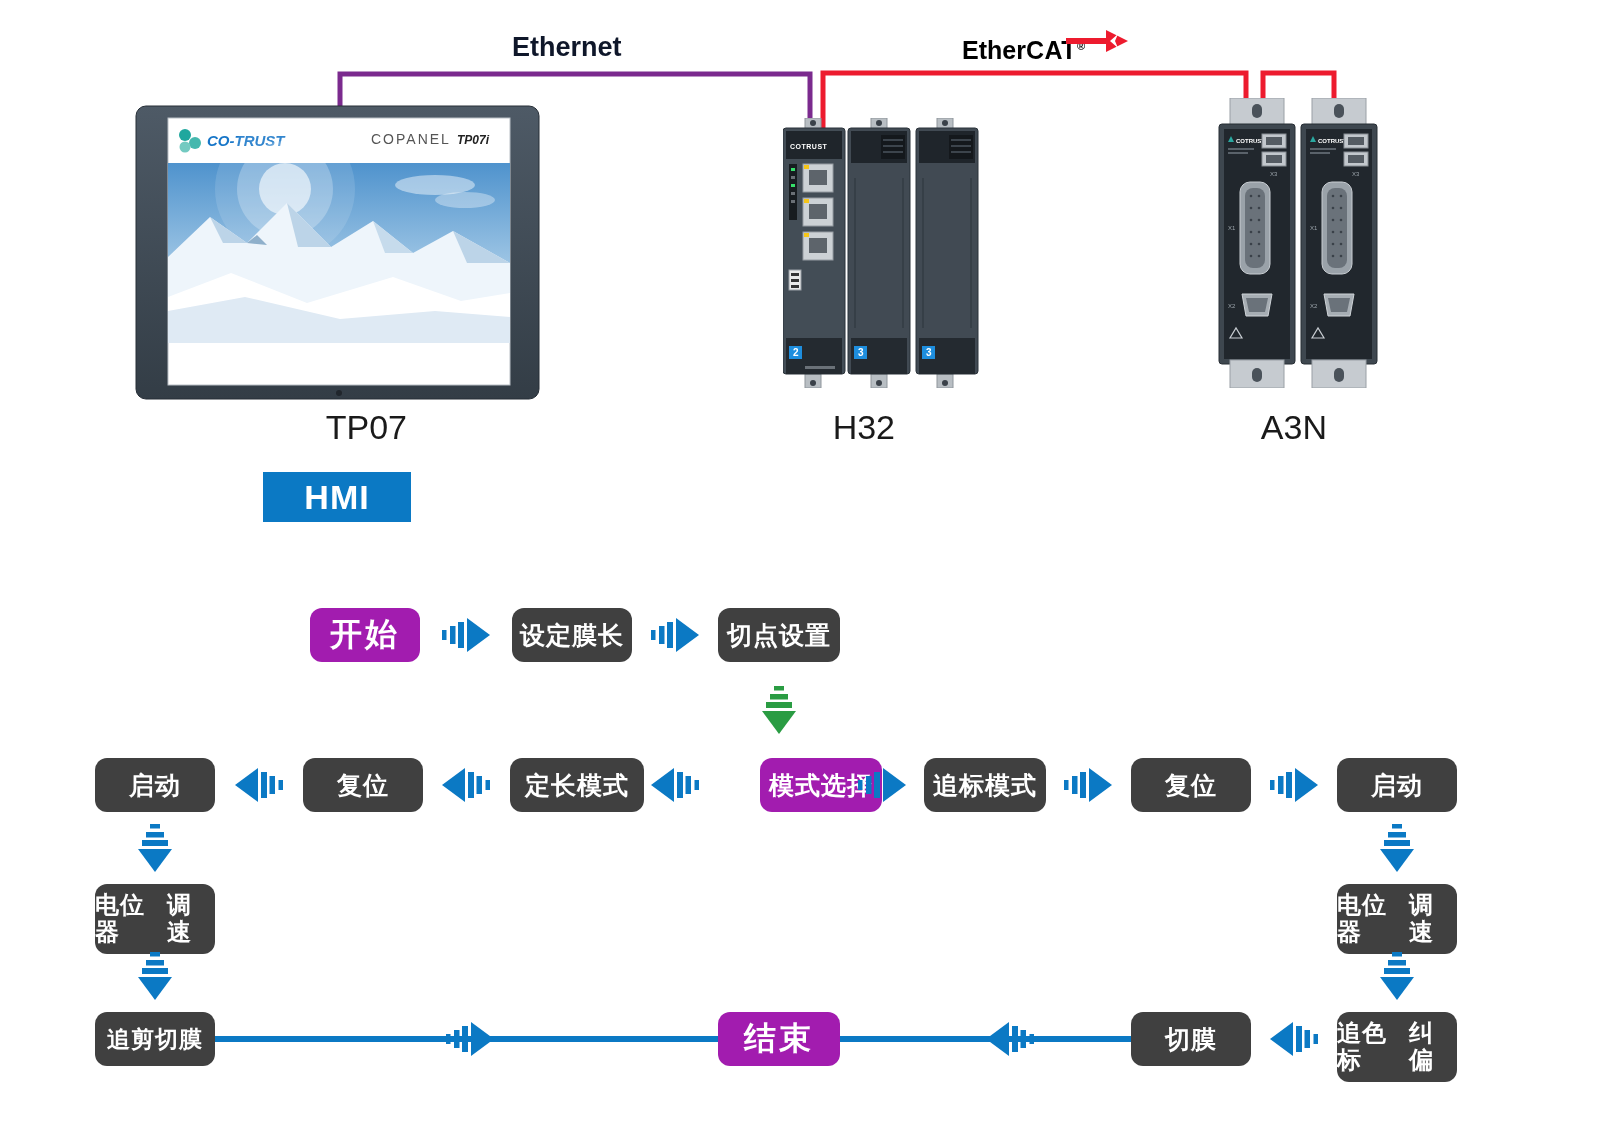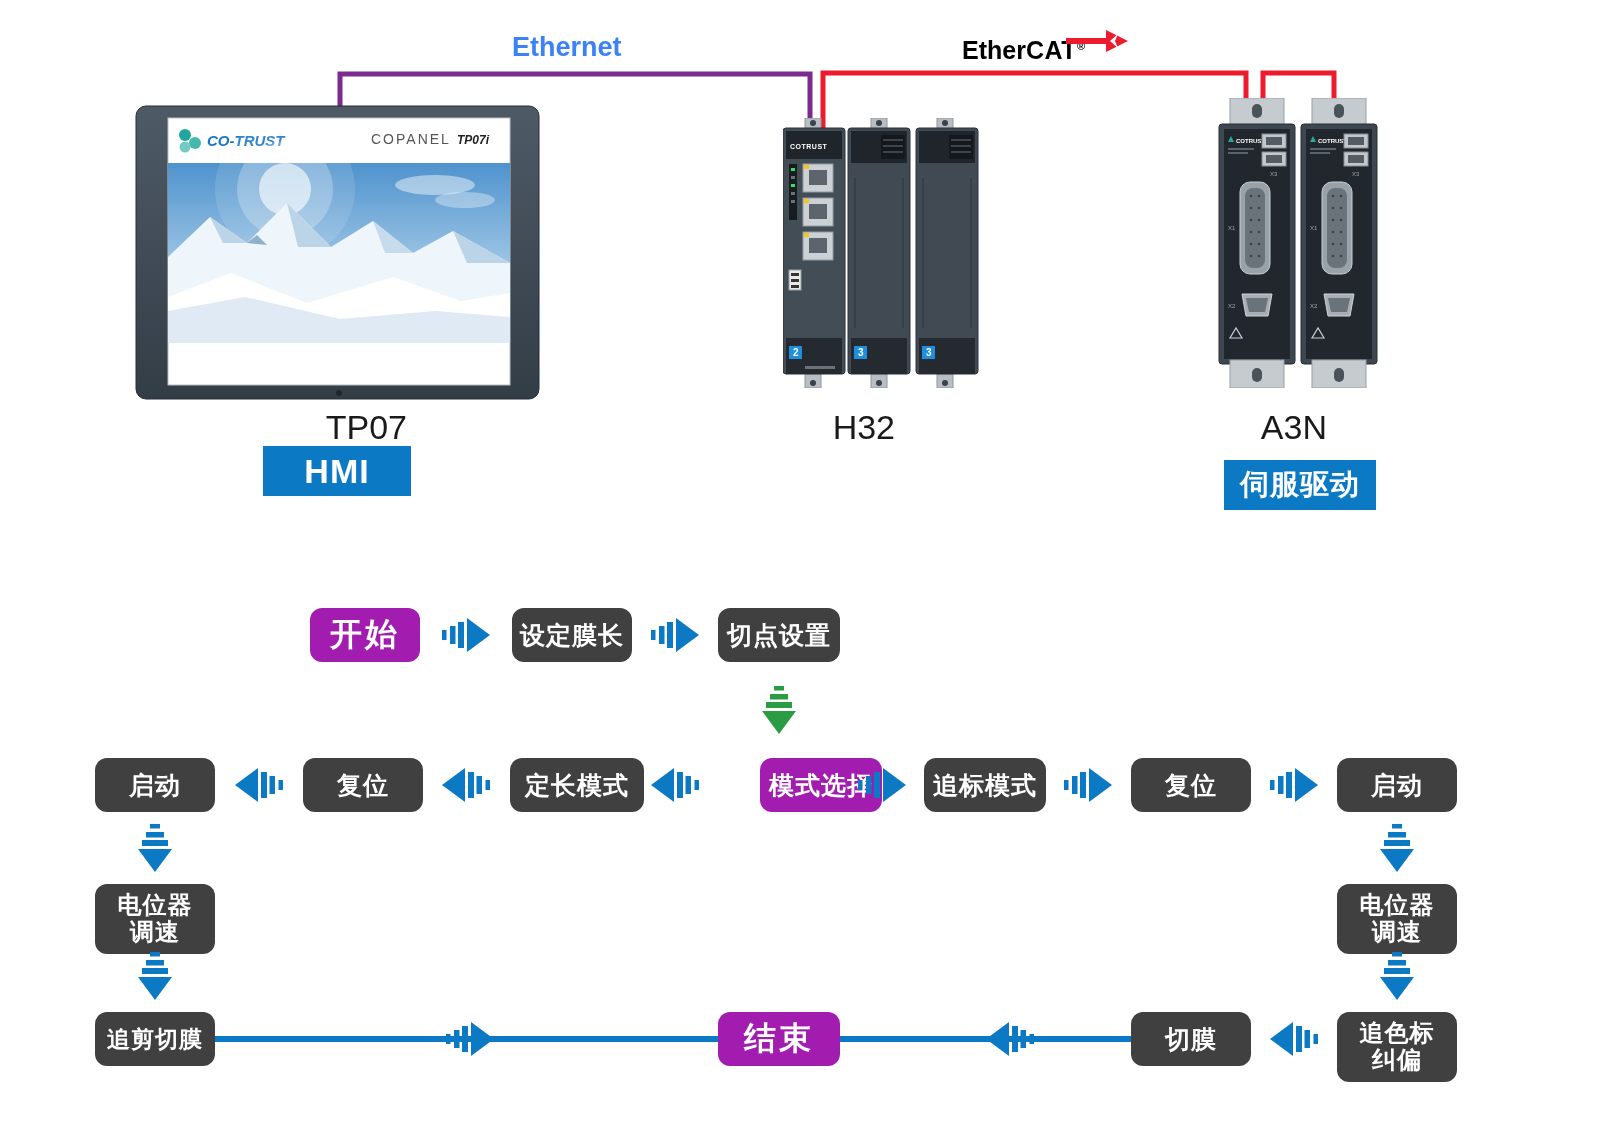--- a/index.html
+++ b/index.html
@@ -7,38 +7,38 @@
   body{font-family:"Liberation Sans","DejaVu Sans",sans-serif}
   .canvas{position:relative;width:1600px;height:1143px;background:#ffffff;overflow:hidden}
   .abs{position:absolute}
 
   
   .fbox{position:absolute;height:54px;border-radius:12px;display:flex;align-items:center;justify-content:center;
         color:#fff;font-weight:bold;font-size:25px;letter-spacing:1px}
   .fbox.blue{background:#404040}
   .fbox.green{background:#a21caf}
   .fbox.big{font-size:32px;letter-spacing:3px}
-  .fbox.two{height:70px;flex-direction:column;line-height:1.12;font-size:24px}
+  .fbox.two{height:70px;line-height:1.12;font-size:24px}
 
   
   .devname{position:absolute;width:140px;text-align:right;font-size:34px;color:#1a1a1a}
   .catbox{position:absolute;background:#0b79c4;color:#fff;display:flex;align-items:center;justify-content:center;
           font-weight:bold;font-size:34px;letter-spacing:1px}
   .catbox.cn{font-size:29px}
 
   
   .ff{position:absolute;width:48px;height:34px}
   .ff.blue{fill:#0b79c4}
   .ff.green{fill:#2a9c43}
   .dir-left{transform:scaleX(-1)}
   .dir-down{transform:rotate(90deg)}
 
   .hline{position:absolute;height:6px;background:#0b79c4}
 
-  .eth-label{position:absolute;color:#3b82f6;font-weight:bold;font-size:27px}
+  .eth-label{position:absolute;color:#0f172a;font-weight:bold;font-size:27px}
   .ecat{position:absolute;font-size:25px;color:#000;font-weight:bold}
   .ecat .cat{font-weight:900;letter-spacing:.5px}
   .ecat sup{font-size:11px;vertical-align:super}
 
   svg text{font-family:"Liberation Sans","DejaVu Sans",sans-serif}
   .hmi-brand{font-style:italic;font-weight:bold;font-size:15px;fill:#1776c8}
   .hmi-copanel{font-size:14px;fill:#555;letter-spacing:2px}
   .hmi-model{font-style:italic;font-weight:bold;font-size:12px;fill:#222}
   .plc-brand{font-size:7px;fill:#fff;font-weight:bold;letter-spacing:.5px}
   .badge-num{font-size:10px;fill:#fff;font-weight:bold}
@@ -280,22 +280,21 @@
     <text x="10" y="210" class="srv-port">X2</text>
     <polygon points="12,240 24,240 18,230" fill="none" stroke="#c9ced3" stroke-width="1.2"></polygon>
     <rect x="12" y="262" width="54" height="28" fill="#c6cbd0" stroke="#9aa0a6"></rect>
     <rect x="34" y="270" width="10" height="14" rx="5" fill="#4a525a"></rect>
   </svg>
 
   <div class="devname" style="left:267px;top:408px">TP07</div>
   <div class="devname" style="left:755px;top:408px">H32</div>
   <div class="devname" style="left:1187px;top:408px">A3N</div>
 
-  <div class="catbox" style="left:263px;top:446px;width:148px;height:50px">HMI</div>
-  <div class="catbox cn" style="left:1224px;top:460px;width:152px;height:50px">伺服驱动</div>
+  <div class="catbox" style="left:263px;top:472px;width:148px;height:50px">HMI</div>
 
   <div class="fbox green big" style="left:310px;top:608px;width:110px">开始</div>
   <div class="fbox blue" style="left:512px;top:608px;width:120px">设定膜长</div>
   <div class="fbox blue" style="left:718px;top:608px;width:122px">切点设置</div>
 
   <div class="fbox blue" style="left:95px;top:758px;width:120px">启动</div>
   <div class="fbox blue" style="left:303px;top:758px;width:120px">复位</div>
   <div class="fbox blue" style="left:510px;top:758px;width:134px">定长模式</div>
   <div class="fbox green" style="left:760px;top:758px;width:122px">模式选择</div>
   <div class="fbox blue" style="left:924px;top:758px;width:122px">追标模式</div>

